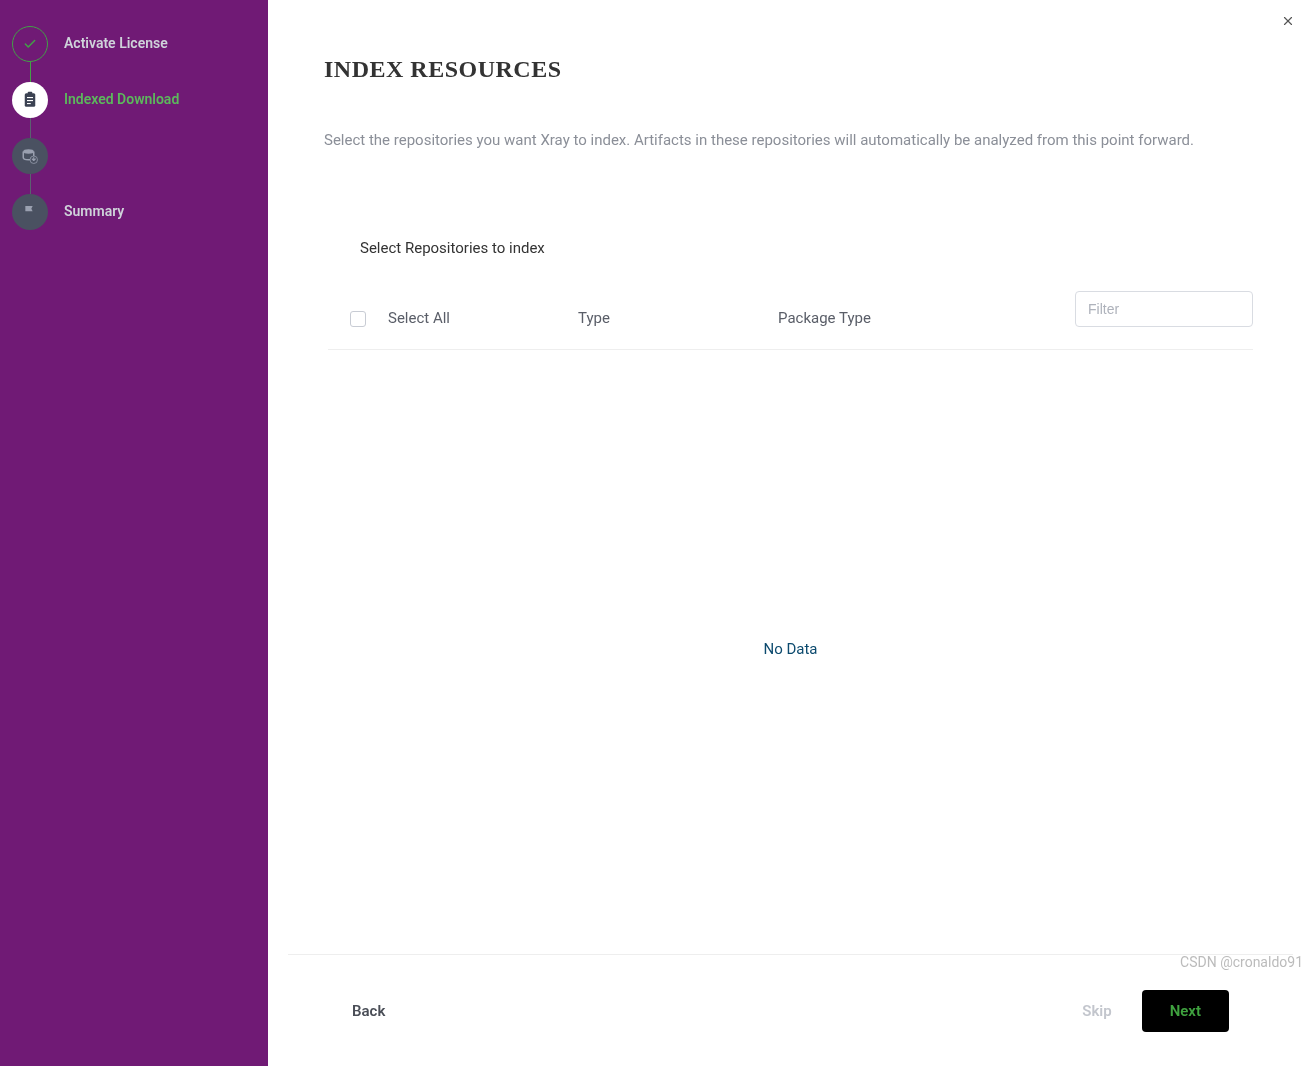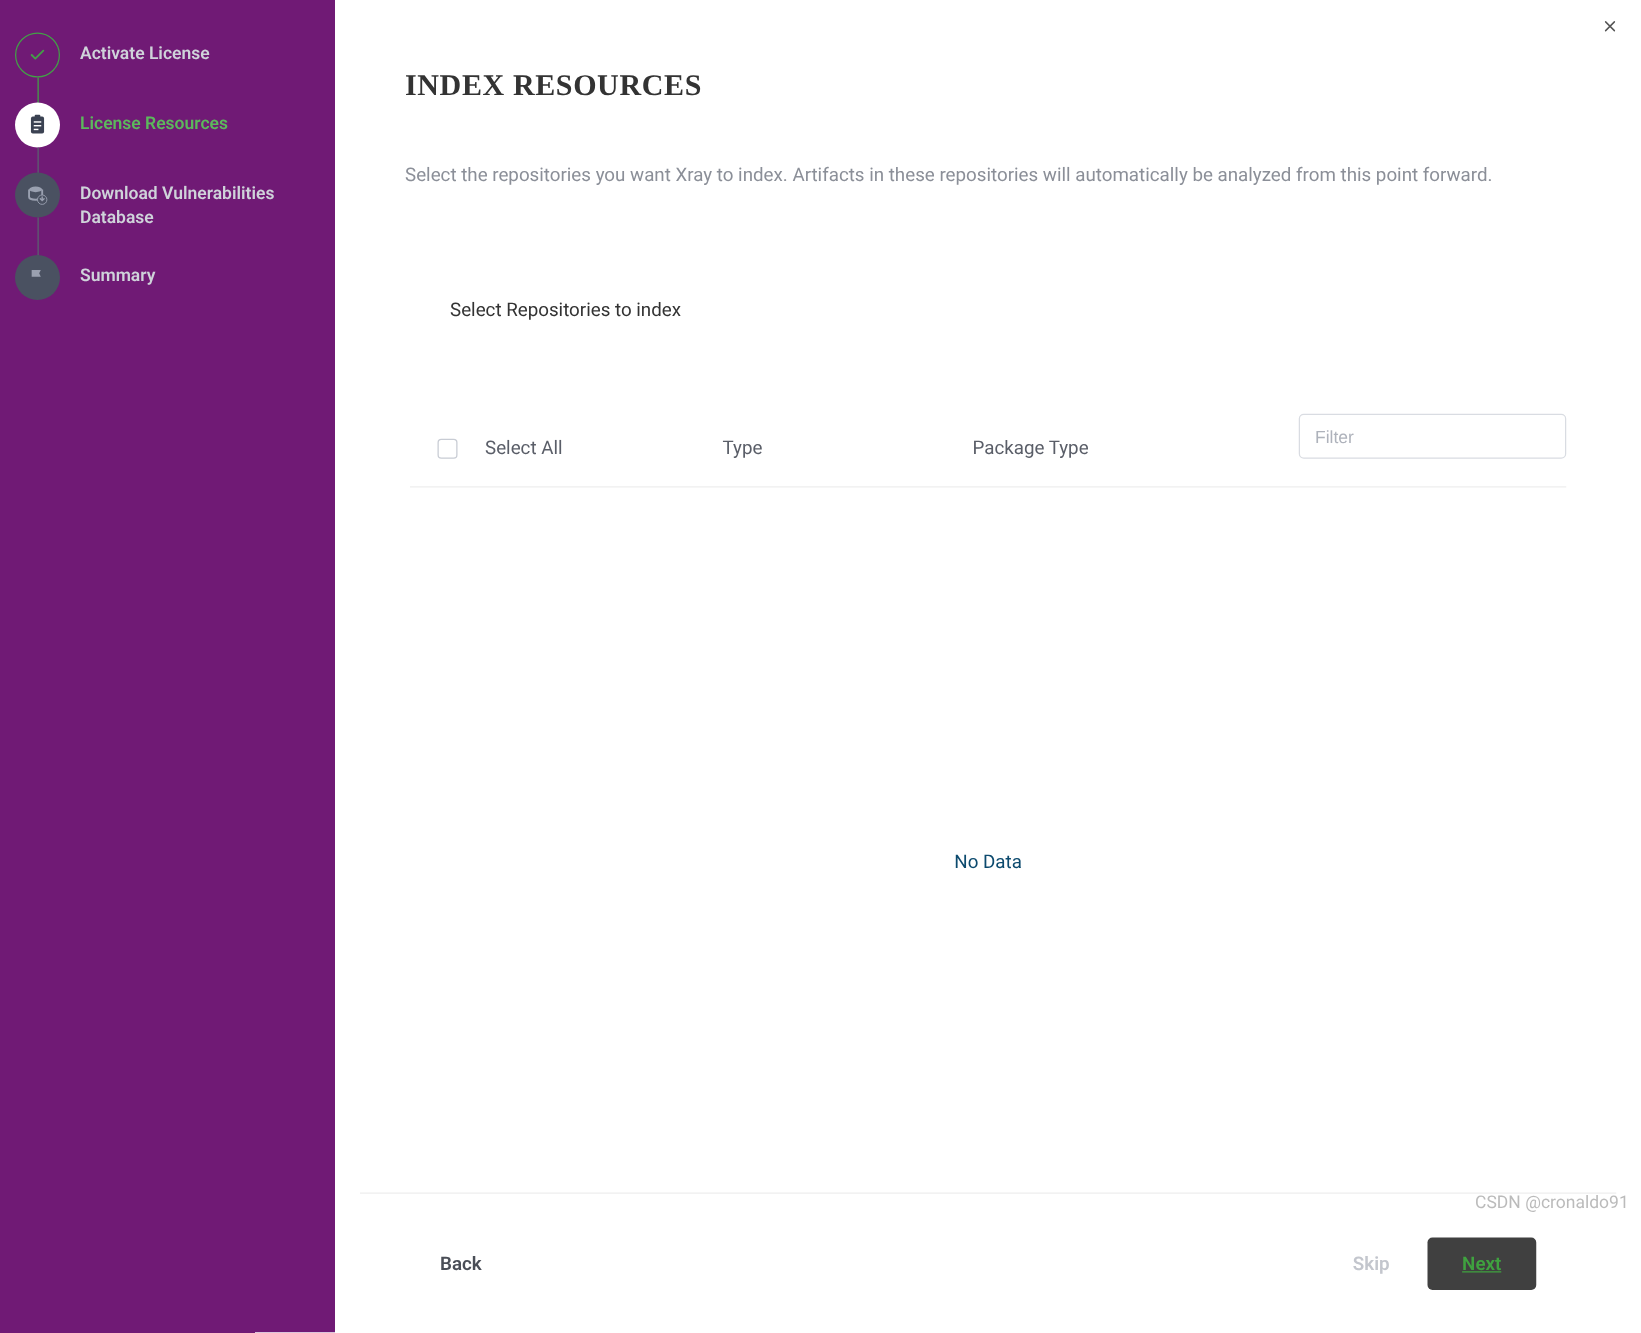--- a/index.html
+++ b/index.html
@@ -109,21 +109,21 @@
   width: 16px; height: 16px;
   border: 1.5px solid #c8ccd4;
   border-radius: 3px;
   background: #fff;
   cursor: pointer;
 }
 .th { font-size: 15px; color: #5a5e68; }
 .th-select { width: 190px; }
 .th-type { width: 200px; }
 .th-pkg { flex: 1; }
-.th-filter { width: 214px; margin-top: 40px; }
+.th-filter { width: 178px; }
 .filter-input {
   width: 100%;
   height: 36px;
   border: 1px solid #d9dce2;
   border-radius: 4px;
   padding: 0 12px;
   font-size: 14px;
   color: #333;
   outline: none;
 }
@@ -150,29 +150,28 @@
 }
 .footer-spacer { flex: 1; }
 .btn-skip {
   font-size: 15px;
   font-weight: 600;
   color: #c3c6cd;
   margin-right: 30px;
   cursor: pointer;
 }
 .btn-next {
-  background: #404040;
+  background: #000000;
   color: #3fa23f;
   font-size: 15px;
   font-weight: 600;
   padding: 12px 28px;
   border-radius: 4px;
   cursor: pointer;
   text-align: center;
-  text-decoration: underline;
 }
 .watermark {
   position: absolute;
   right: 10px;
   bottom: 96px;
   font-size: 14px;
   color: rgba(120,120,120,0.5);
   pointer-events: none;
   margin-top: 36px;
 }
@@ -196,34 +195,33 @@
   <div class="step active">
     <div class="step-icon">
       <svg width="18" height="18" viewBox="0 0 24 24" fill="#3b4252">
           <rect x="5" y="3" width="14" height="18" rx="2" fill="#3b4252"></rect>
           <rect x="9" y="1" width="6" height="4" rx="1" fill="#3b4252"></rect>
           <rect x="8" y="8" width="8" height="1.5" fill="#fff"></rect>
           <rect x="8" y="12" width="8" height="1.5" fill="#fff"></rect>
           <rect x="8" y="16" width="5" height="1.5" fill="#fff"></rect>
         </svg>
     </div>
-    <div class="step-label">License Resources</div>
+    <div class="step-label">Indexed Download</div>
     <div class="step-connector"></div>
   </div>
 
   <div class="step pending">
     <div class="step-icon">
       <svg width="18" height="18" viewBox="0 0 24 24" fill="#9aa0b0">
           <ellipse cx="10" cy="6" rx="7" ry="3"></ellipse>
           <path d="M3 6v8c0 1.66 3.13 3 7 3s7-1.34 7-3V6" fill="none" stroke="#9aa0b0" stroke-width="2"></path>
           <circle cx="17" cy="17" r="5" fill="#4a5161" stroke="#9aa0b0" stroke-width="1"></circle>
           <path d="M17 14v4m-2-2l2 2 2-2" fill="none" stroke="#9aa0b0" stroke-width="1.5" stroke-linecap="round" stroke-linejoin="round"></path>
         </svg>
     </div>
-    <div class="step-label">Download Vulnerabilities Database</div>
     <div class="step-connector"></div>
   </div>
 
   <div class="step pending">
     <div class="step-icon">
       <svg width="16" height="16" viewBox="0 0 24 24" fill="#9aa0b0">
           <path d="M5 3v18M5 3h11l-2 4 2 4H5"></path>
         </svg>
     </div>
     <div class="step-label">Summary</div>

